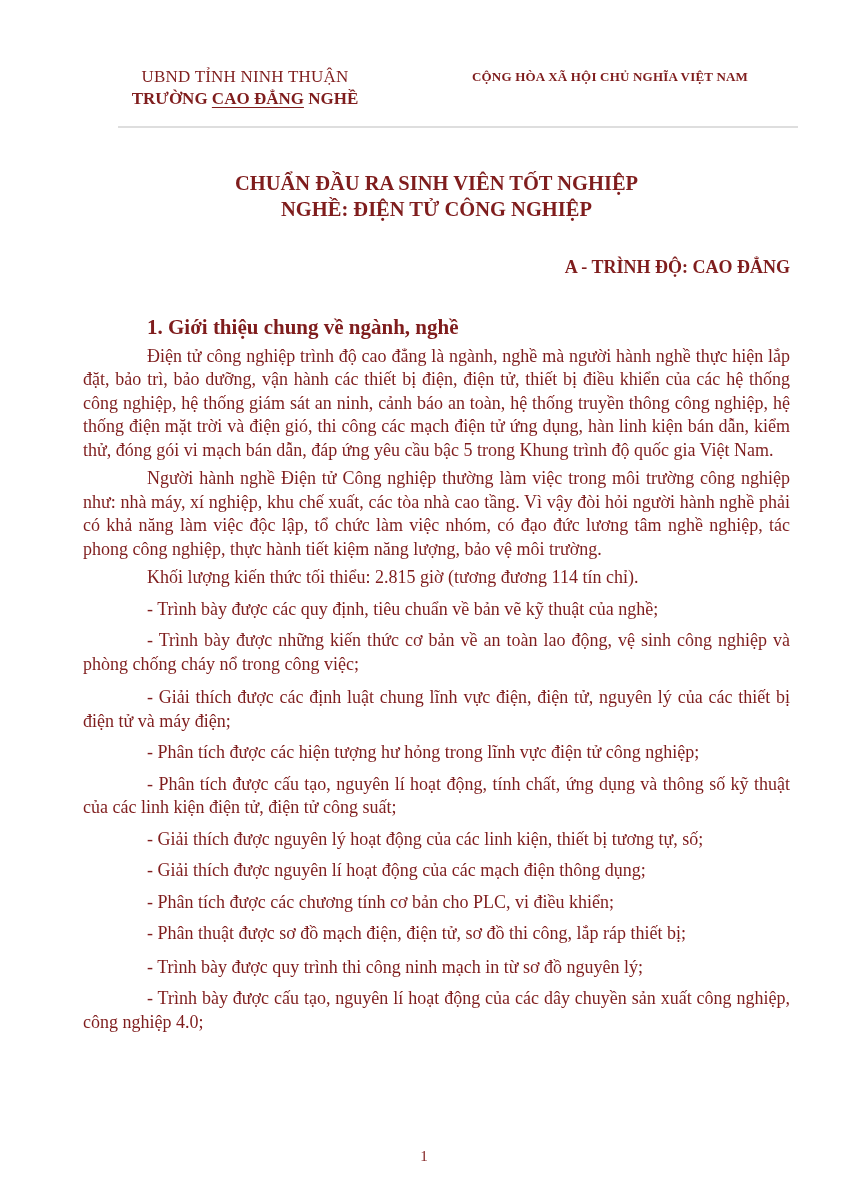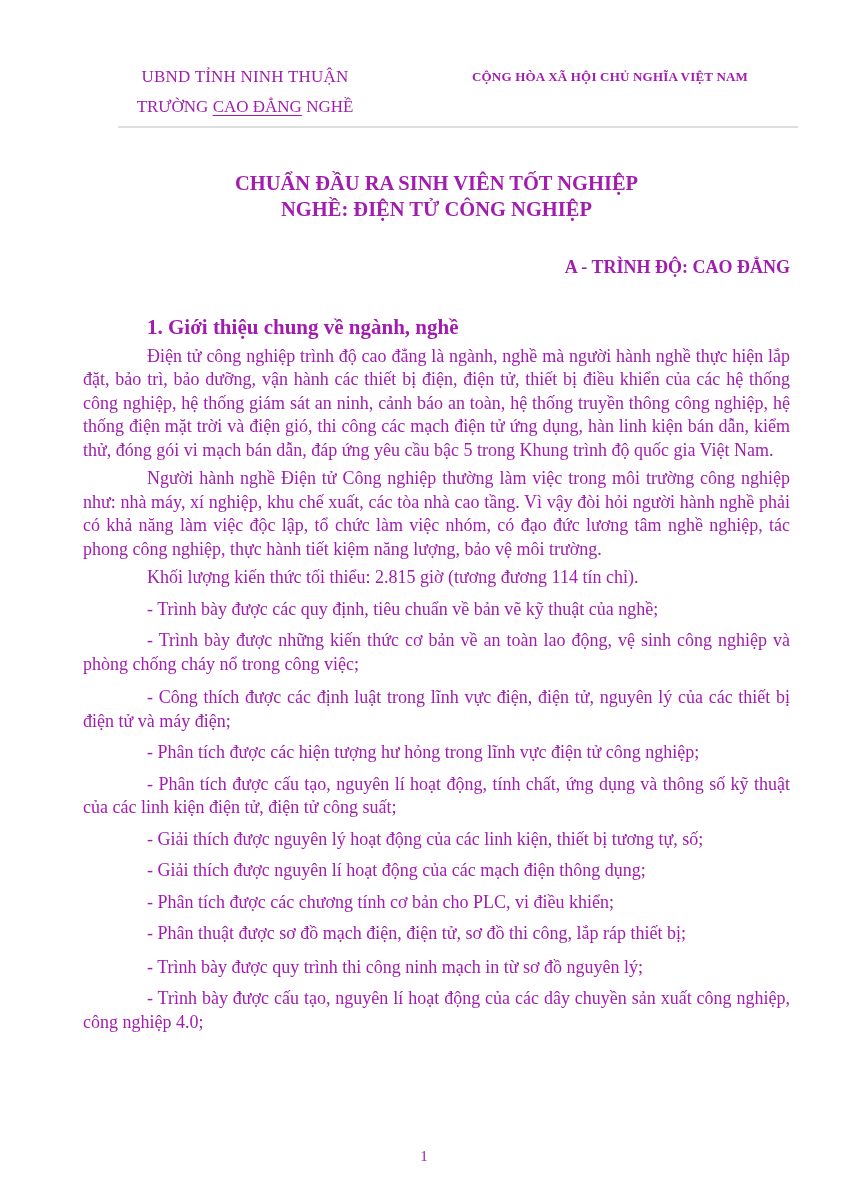--- a/index.html
+++ b/index.html
@@ -3,32 +3,32 @@
 <meta charset="utf-8">
 <style>
   html, body { margin: 0; padding: 0; background: #ffffff; }
   .page {
     position: relative;
     width: 848px;
     height: 1200px;
     background: #ffffff;
     overflow: hidden;
     font-family: "Liberation Serif", "DejaVu Serif", serif;
-    color: #a21caf;
+    color: #7f1d1d;
   }
 
   
   .hdr-left {
     position: absolute;
     top: 66px; left: 85px; width: 320px;
     text-align: center;
     font-size: 17px; line-height: 22px;
   }
   .hdr-left .org-name { font-weight: normal; letter-spacing: 0.2px; }
-  .hdr-left .school-name { font-weight: normal; margin-top: 8px; }
+  .hdr-left .school-name { font-weight: bold; margin-top: 0; }
   .hdr-left .school-name .u { text-decoration: underline; text-underline-offset: 3px; }
 
   .hdr-right {
     position: absolute;
     top: 66px; left: 425px; width: 370px;
     text-align: center;
     font-size: 13px; line-height: 22px;
   }
   .hdr-right .motto-line1 { font-weight: bold; letter-spacing: 0.2px; }
   .hdr-right .motto-line2 {
@@ -105,21 +105,21 @@
 
     <div class="doc-subtitle">A - TRÌNH ĐỘ: CAO ĐẲNG</div>
 
     <div class="sec-heading">1. Giới thiệu chung về ngành, nghề</div>
     <p>Điện tử công nghiệp trình độ cao đẳng là ngành, nghề mà người hành nghề thực hiện lắp đặt, bảo trì, bảo dưỡng, vận hành các thiết bị điện, điện tử, thiết bị điều khiển của các hệ thống công nghiệp, hệ thống giám sát an ninh, cảnh báo an toàn, hệ thống truyền thông công nghiệp, hệ thống điện mặt trời và điện gió, thi công các mạch điện tử ứng dụng, hàn linh kiện bán dẫn, kiểm thử, đóng gói vi mạch bán dẫn, đáp ứng yêu cầu bậc 5 trong Khung trình độ quốc gia Việt Nam.</p>
     <p>Người hành nghề Điện tử Công nghiệp thường làm việc trong môi trường công nghiệp như: nhà máy, xí nghiệp, khu chế xuất, các tòa nhà cao tầng. Vì vậy đòi hỏi người hành nghề phải có khả năng làm việc độc lập, tổ chức làm việc nhóm, có đạo đức lương tâm nghề nghiệp, tác phong công nghiệp, thực hành tiết kiệm năng lượng, bảo vệ môi trường.</p>
     <p>Khối lượng kiến thức tối thiểu: 2.815 giờ (tương đương 114 tín chỉ).</p>
 
     <p class="li">- Trình bày được các quy định, tiêu chuẩn về bản vẽ kỹ thuật của nghề;</p>
     <p class="li">- Trình bày được những kiến thức cơ bản về an toàn lao động, vệ sinh công nghiệp và phòng chống cháy nổ trong công việc;</p>
-    <p class="li-gap">- Công thích được các định luật trong lĩnh vực điện, điện tử, nguyên lý của các thiết bị điện tử và máy điện;</p>
+    <p class="li-gap">- Giải thích được các định luật chung lĩnh vực điện, điện tử, nguyên lý của các thiết bị điện tử và máy điện;</p>
     <p class="li">- Phân tích được các hiện tượng hư hỏng trong lĩnh vực điện tử công nghiệp;</p>
     <p class="li">- Phân tích được cấu tạo, nguyên lí hoạt động, tính chất, ứng dụng và thông số kỹ thuật của các linh kiện điện tử, điện tử công suất;</p>
     <p class="li">- Giải thích được nguyên lý hoạt động của các linh kiện, thiết bị tương tự, số;</p>
     <p class="li">- Giải thích được nguyên lí hoạt động của các mạch điện thông dụng;</p>
     <p class="li">- Phân tích được các chương tính cơ bản cho PLC, vi điều khiển;</p>
     <p class="li">- Phân thuật được sơ đồ mạch điện, điện tử, sơ đồ thi công, lắp ráp thiết bị;</p>
     <p class="li-gap">- Trình bày được quy trình thi công ninh mạch in từ sơ đồ nguyên lý;</p>
     <p class="li">- Trình bày được cấu tạo, nguyên lí hoạt động của các dây chuyền sản xuất công nghiệp, công nghiệp 4.0;</p>
 
   </div>

